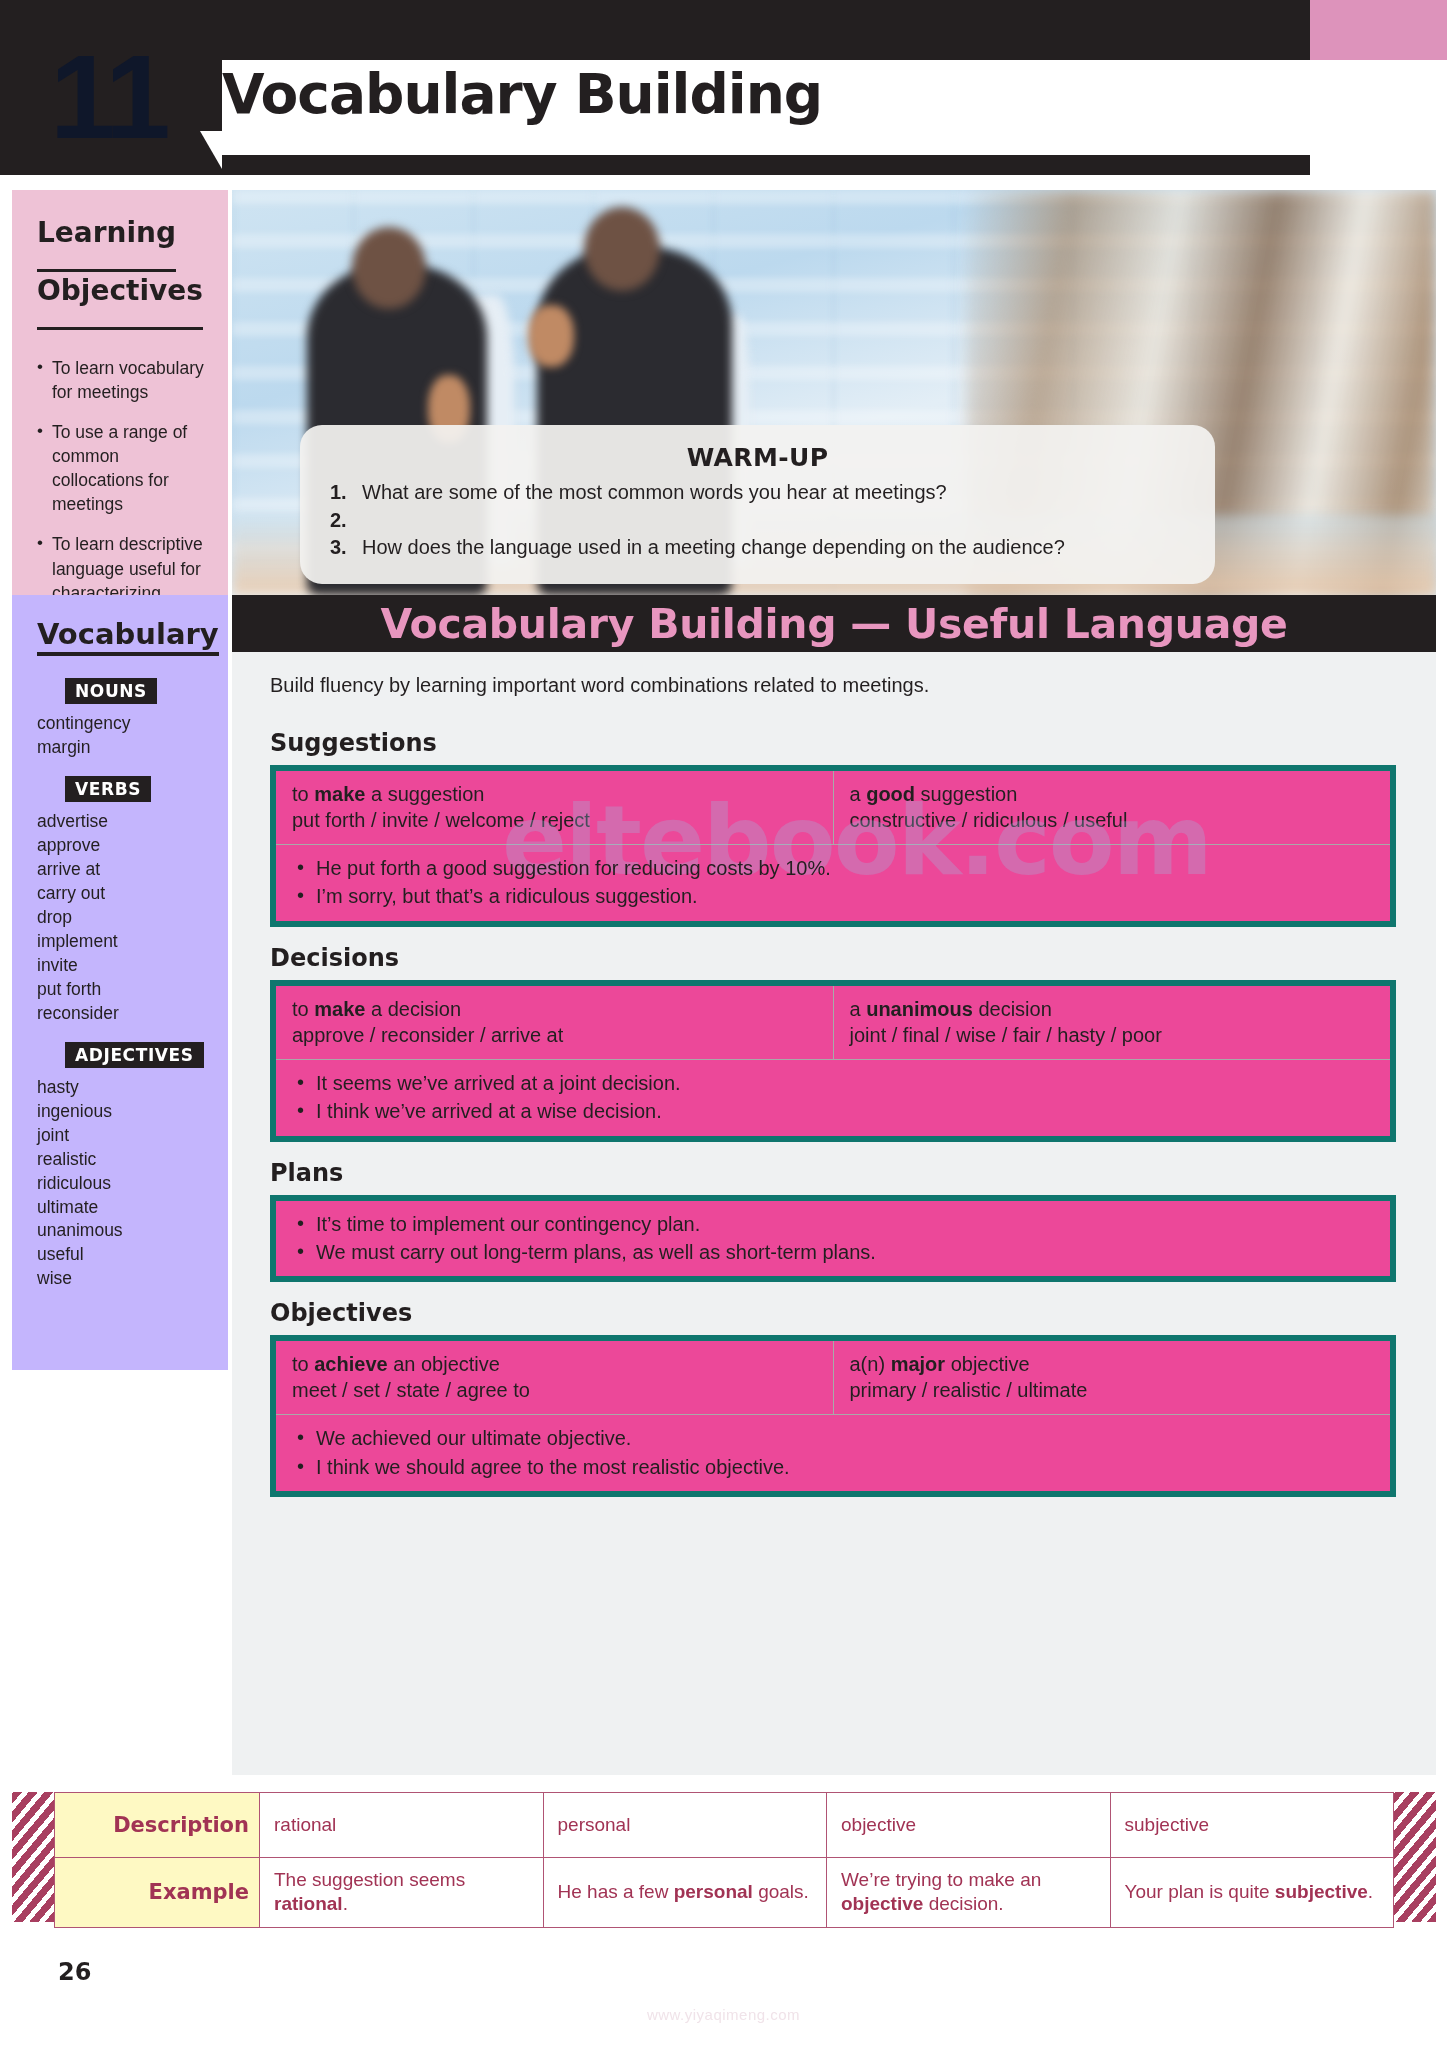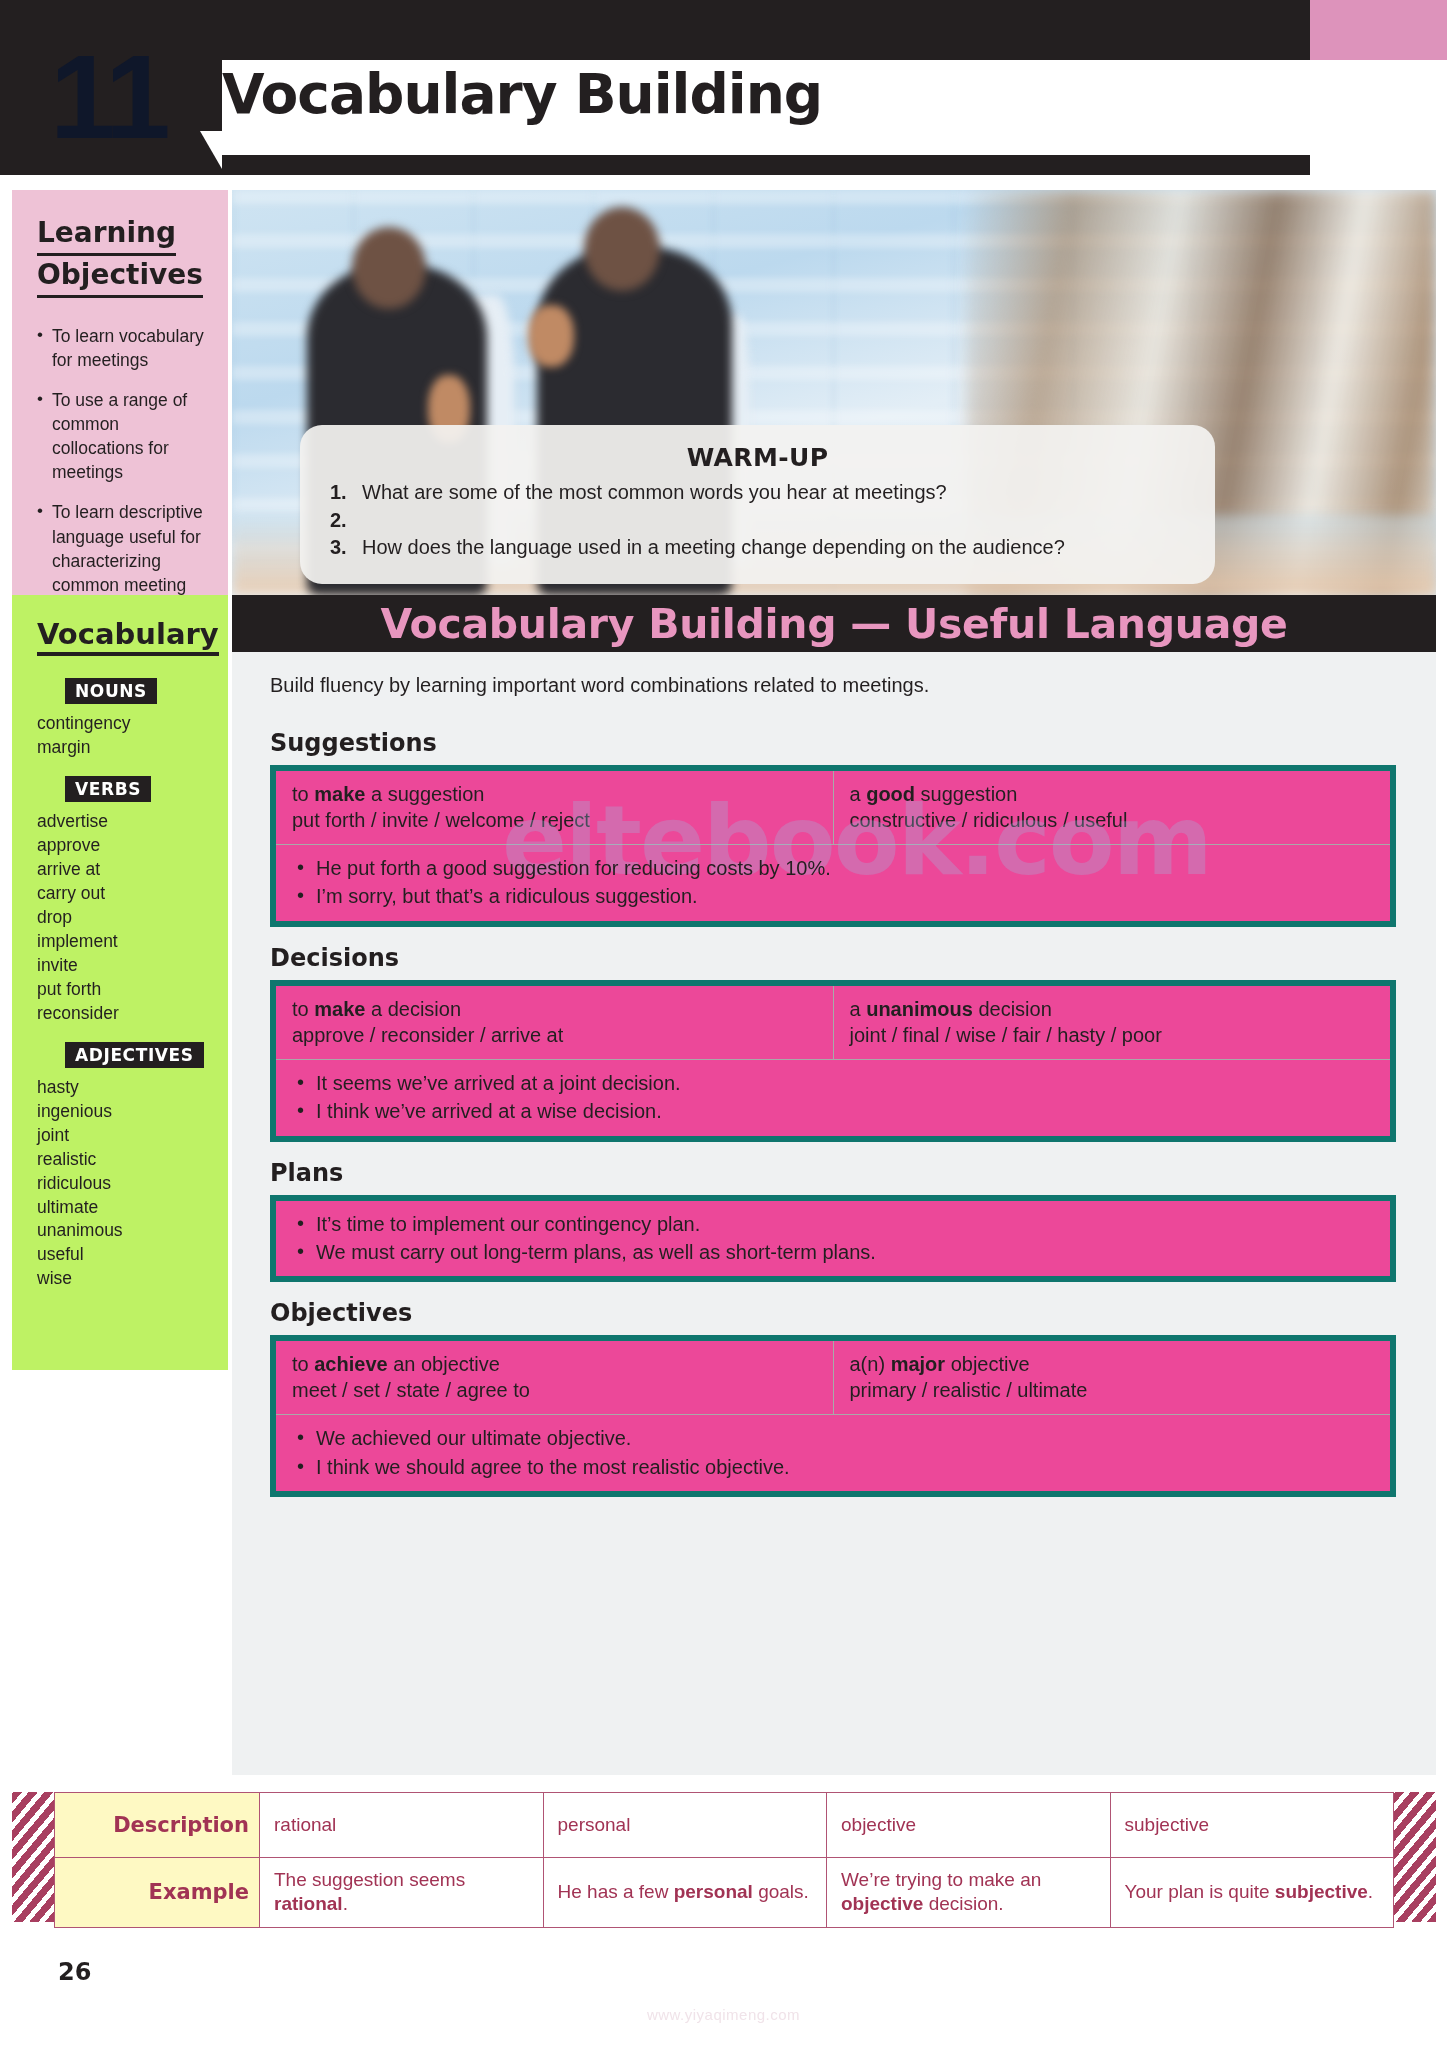--- a/index.html
+++ b/index.html
@@ -72,21 +72,21 @@
   .lo-heading {
     font-family: "DejaVu Sans", sans-serif;
     font-size: 28px;
     font-weight: bold;
     color: #231f20;
     line-height: 1.35;
   }
   .lo-heading span {
     display: inline-block;
     border-bottom: 3px solid #231f20;
-    padding-bottom: 1px;
+    padding-bottom: 17px;
   }
   .lo-list { list-style: none; margin-top: 26px; }
   .lo-list li {
     position: relative;
     padding-left: 15px;
     margin-bottom: 16px;
     font-size: 17.5px;
     line-height: 1.38;
     color: #231f20;
   }
@@ -95,21 +95,21 @@
     position: absolute;
     left: 0; top: -1px;
     font-size: 17px;
   }
 
   
   .vocab-panel {
     position: absolute;
     left: 12px; top: 595px;
     width: 216px; height: 775px;
-    background: #bef264;
+    background: #c4b5fd;
     padding: 22px 14px 0 25px;
   }
   .vocab-heading {
     font-family: "DejaVu Sans", sans-serif;
     font-size: 29px;
     font-weight: bold;
     color: #231f20;
     display: inline-block;
     border-bottom: 4px solid #231f20;
     padding-bottom: 1px;

